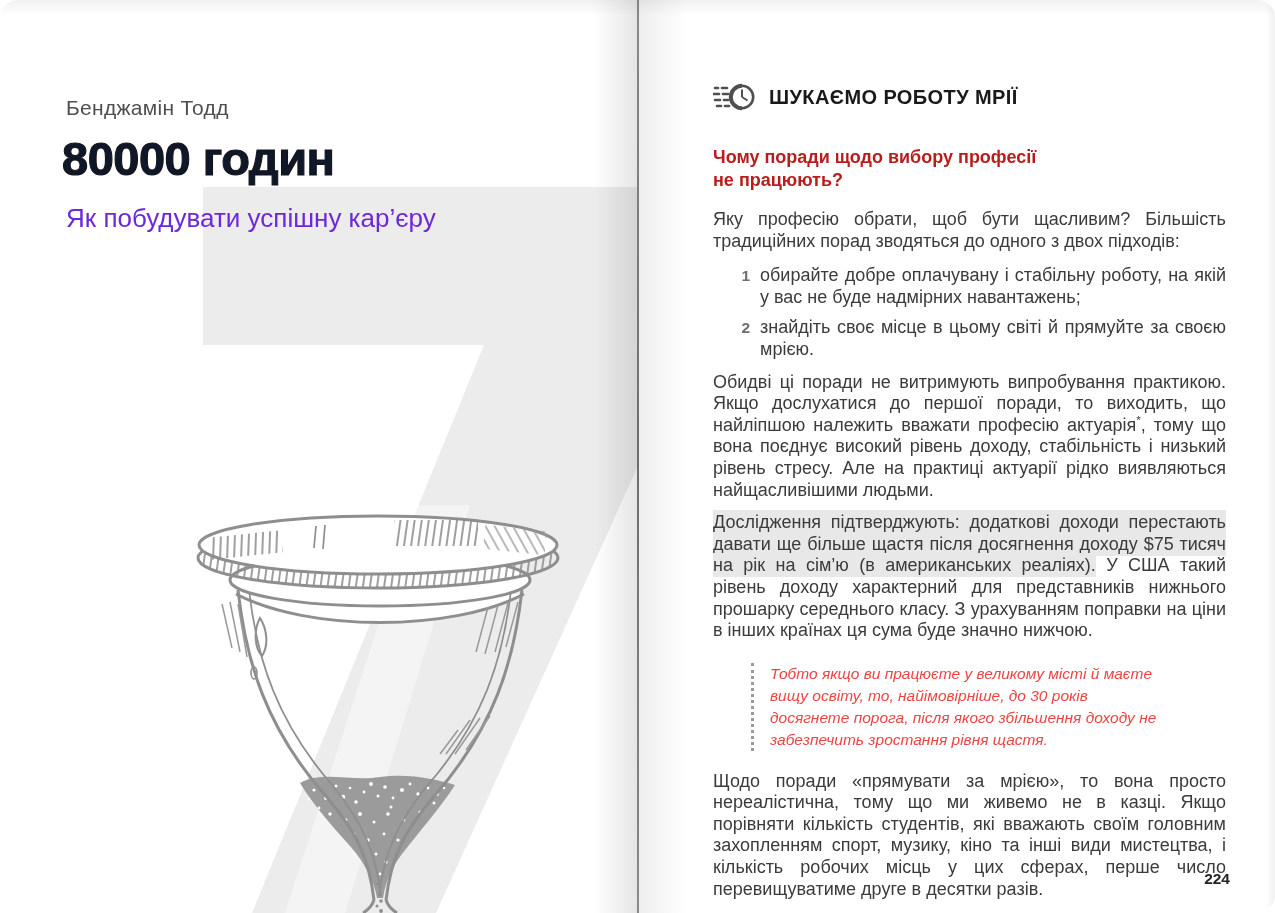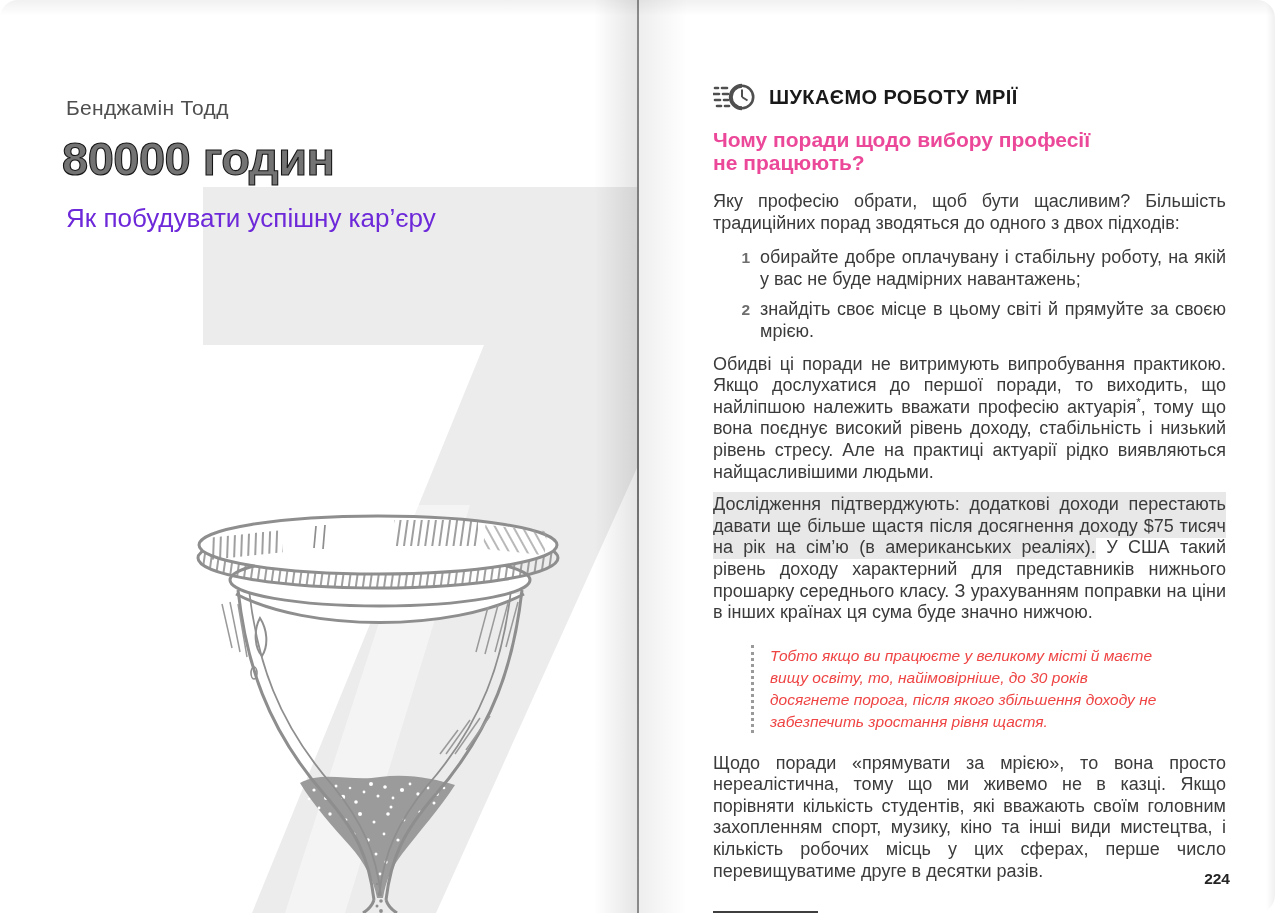--- a/index.html
+++ b/index.html
@@ -25,30 +25,30 @@
   .right-edge-shade { position:absolute; right:0; top:0; width:9px; height:100%;
                  background:linear-gradient(to left, rgba(0,0,0,0.06), rgba(0,0,0,0)); pointer-events:none; }
 
   
   .watermark-svg, .hourglass-svg { position:absolute; pointer-events:none; }
   .watermark-svg { left:0; top:0; }
   .hourglass-svg { left:188px; top:502px; }
 
   .author { position:absolute; left:66px; top:96px; font-size:21px; color:#4f4f4f; letter-spacing:0.3px; }
   .book-title { position:absolute; left:62px; top:131px; font-size:47px; font-weight:700;
-                color:#737373; letter-spacing:-0.5px; -webkit-text-stroke:1.1px #141414; }
+                color:#0f172a; letter-spacing:-0.5px; -webkit-text-stroke:1.1px #141414; }
   .book-subtitle { position:absolute; left:66px; top:202px; font-size:26px; line-height:33px; color:#6d28d9; }
 
   
   .rp-content { position:absolute; left:59px; top:0; width:513px; }
 
   .chapter-head { display:flex; align-items:center; gap:13px; margin-top:82px; }
   .chapter-head h2 { font-size:20px; font-weight:700; color:#191919; letter-spacing:0.4px; }
 
-  .subhead { margin-top:16px; font-size:21px; font-weight:700; color:#ec4899; line-height:23px; }
+  .subhead { margin-top:34px; font-size:18px; font-weight:700; color:#b91c1c; line-height:23px; }
 
   .body-text { font-size:18px; line-height:21.6px; color:#3b3b3b; text-align:justify; }
   p.body-text { margin-top:11px; }
 
   .list { margin-top:13px; margin-bottom:3px; }
   .li { display:flex; margin-bottom:9px; }
   .li .num { width:47px; flex:0 0 47px; text-align:right; padding-right:10px;
              font-weight:700; color:#6e6e6e; font-size:15.5px; line-height:21.6px; }
   .li .txt { flex:1; }
 

